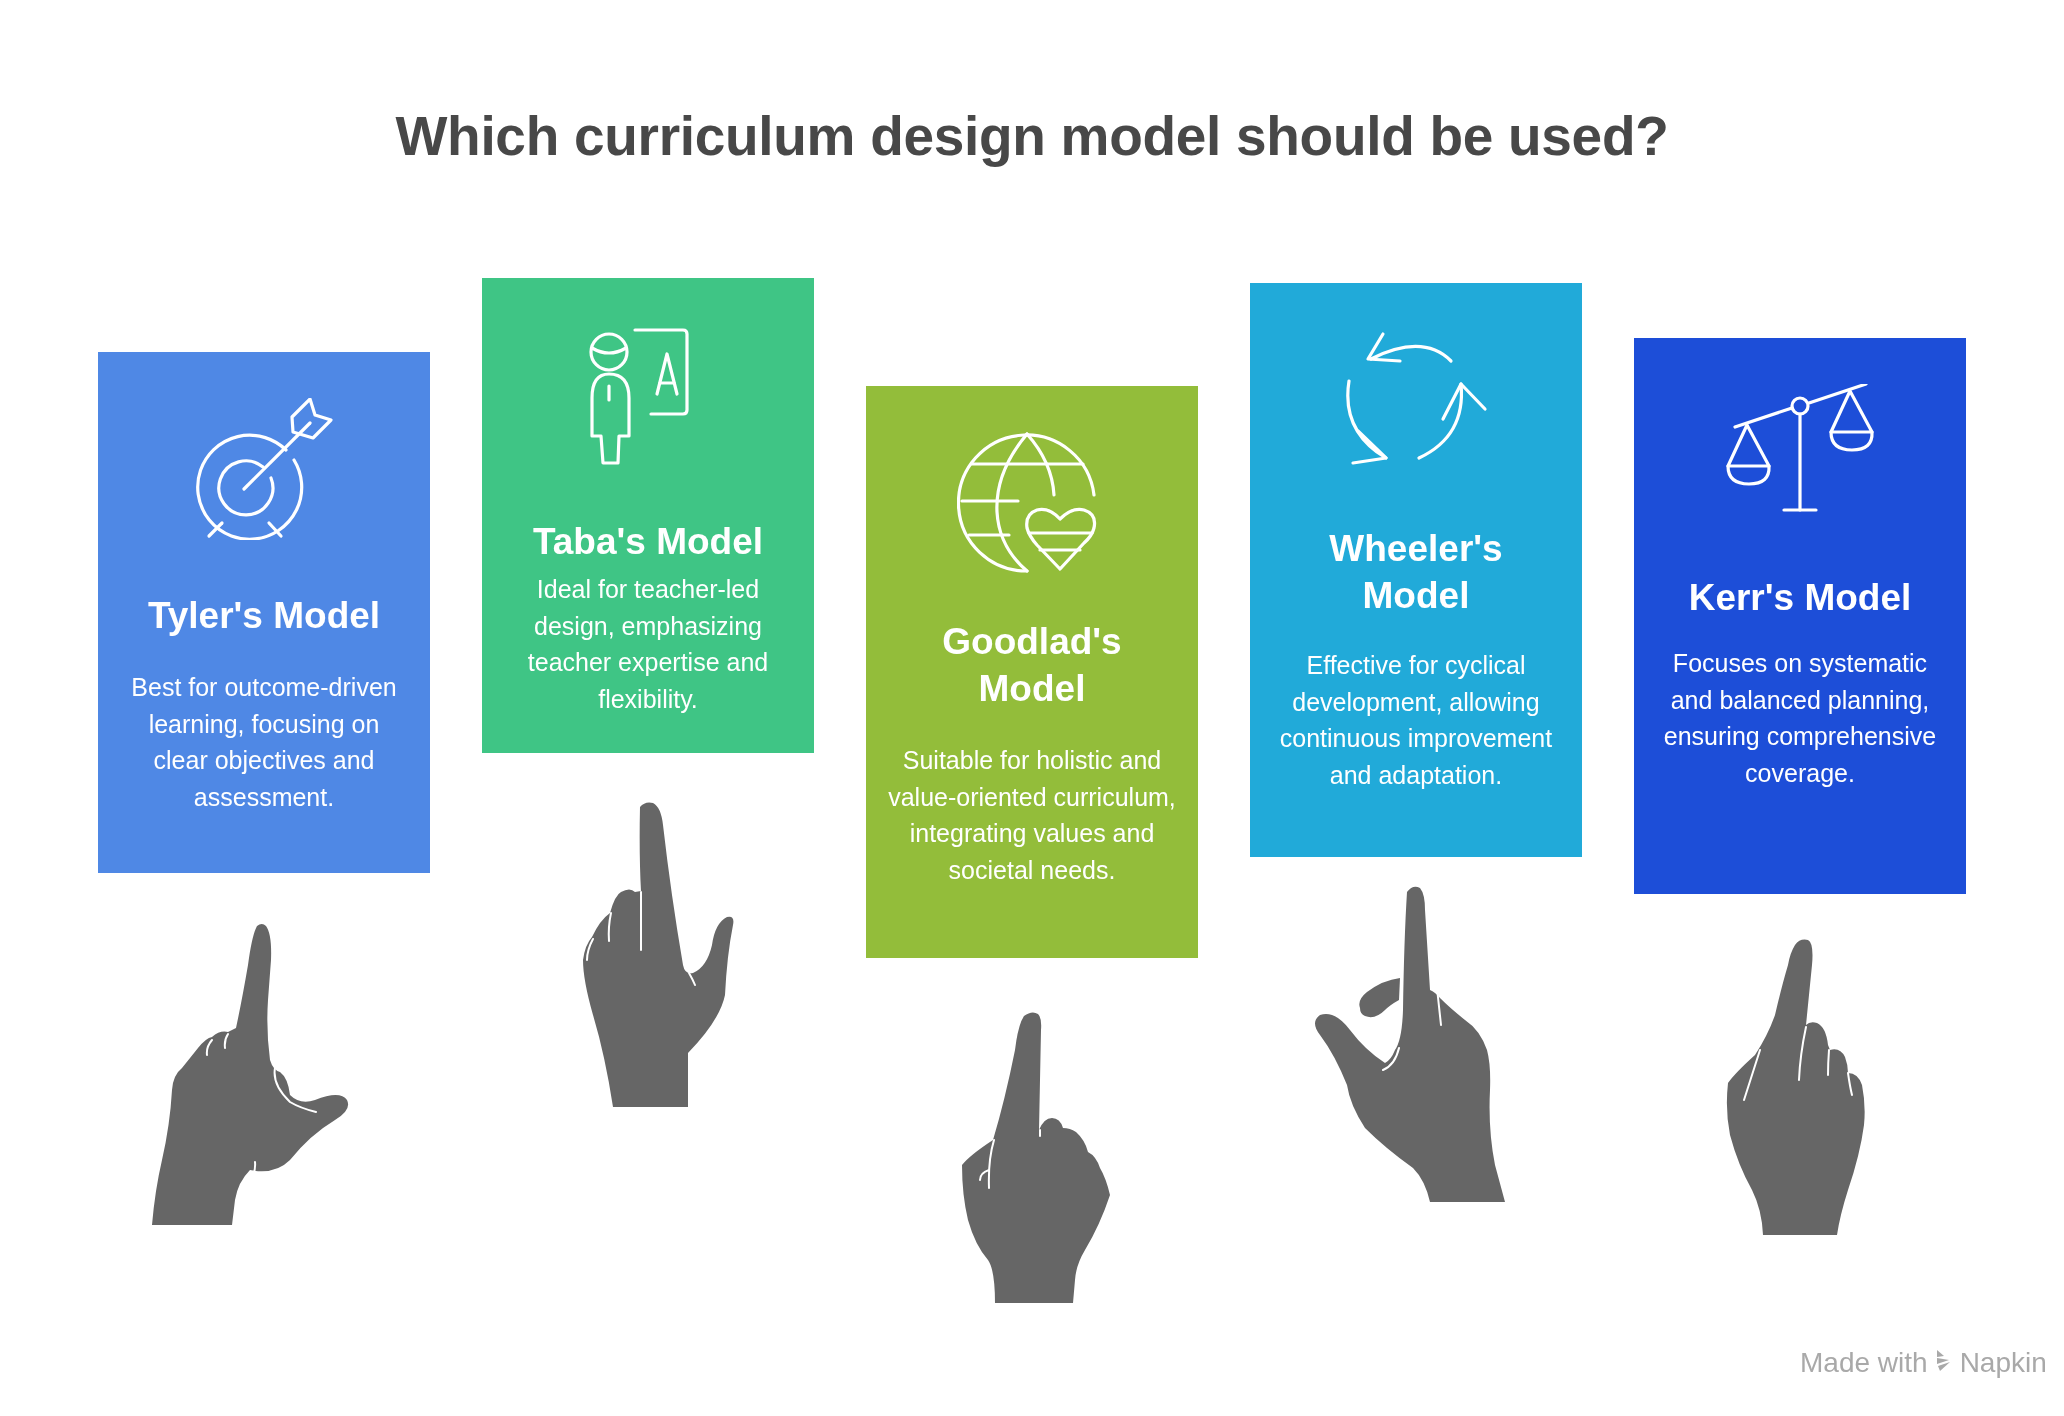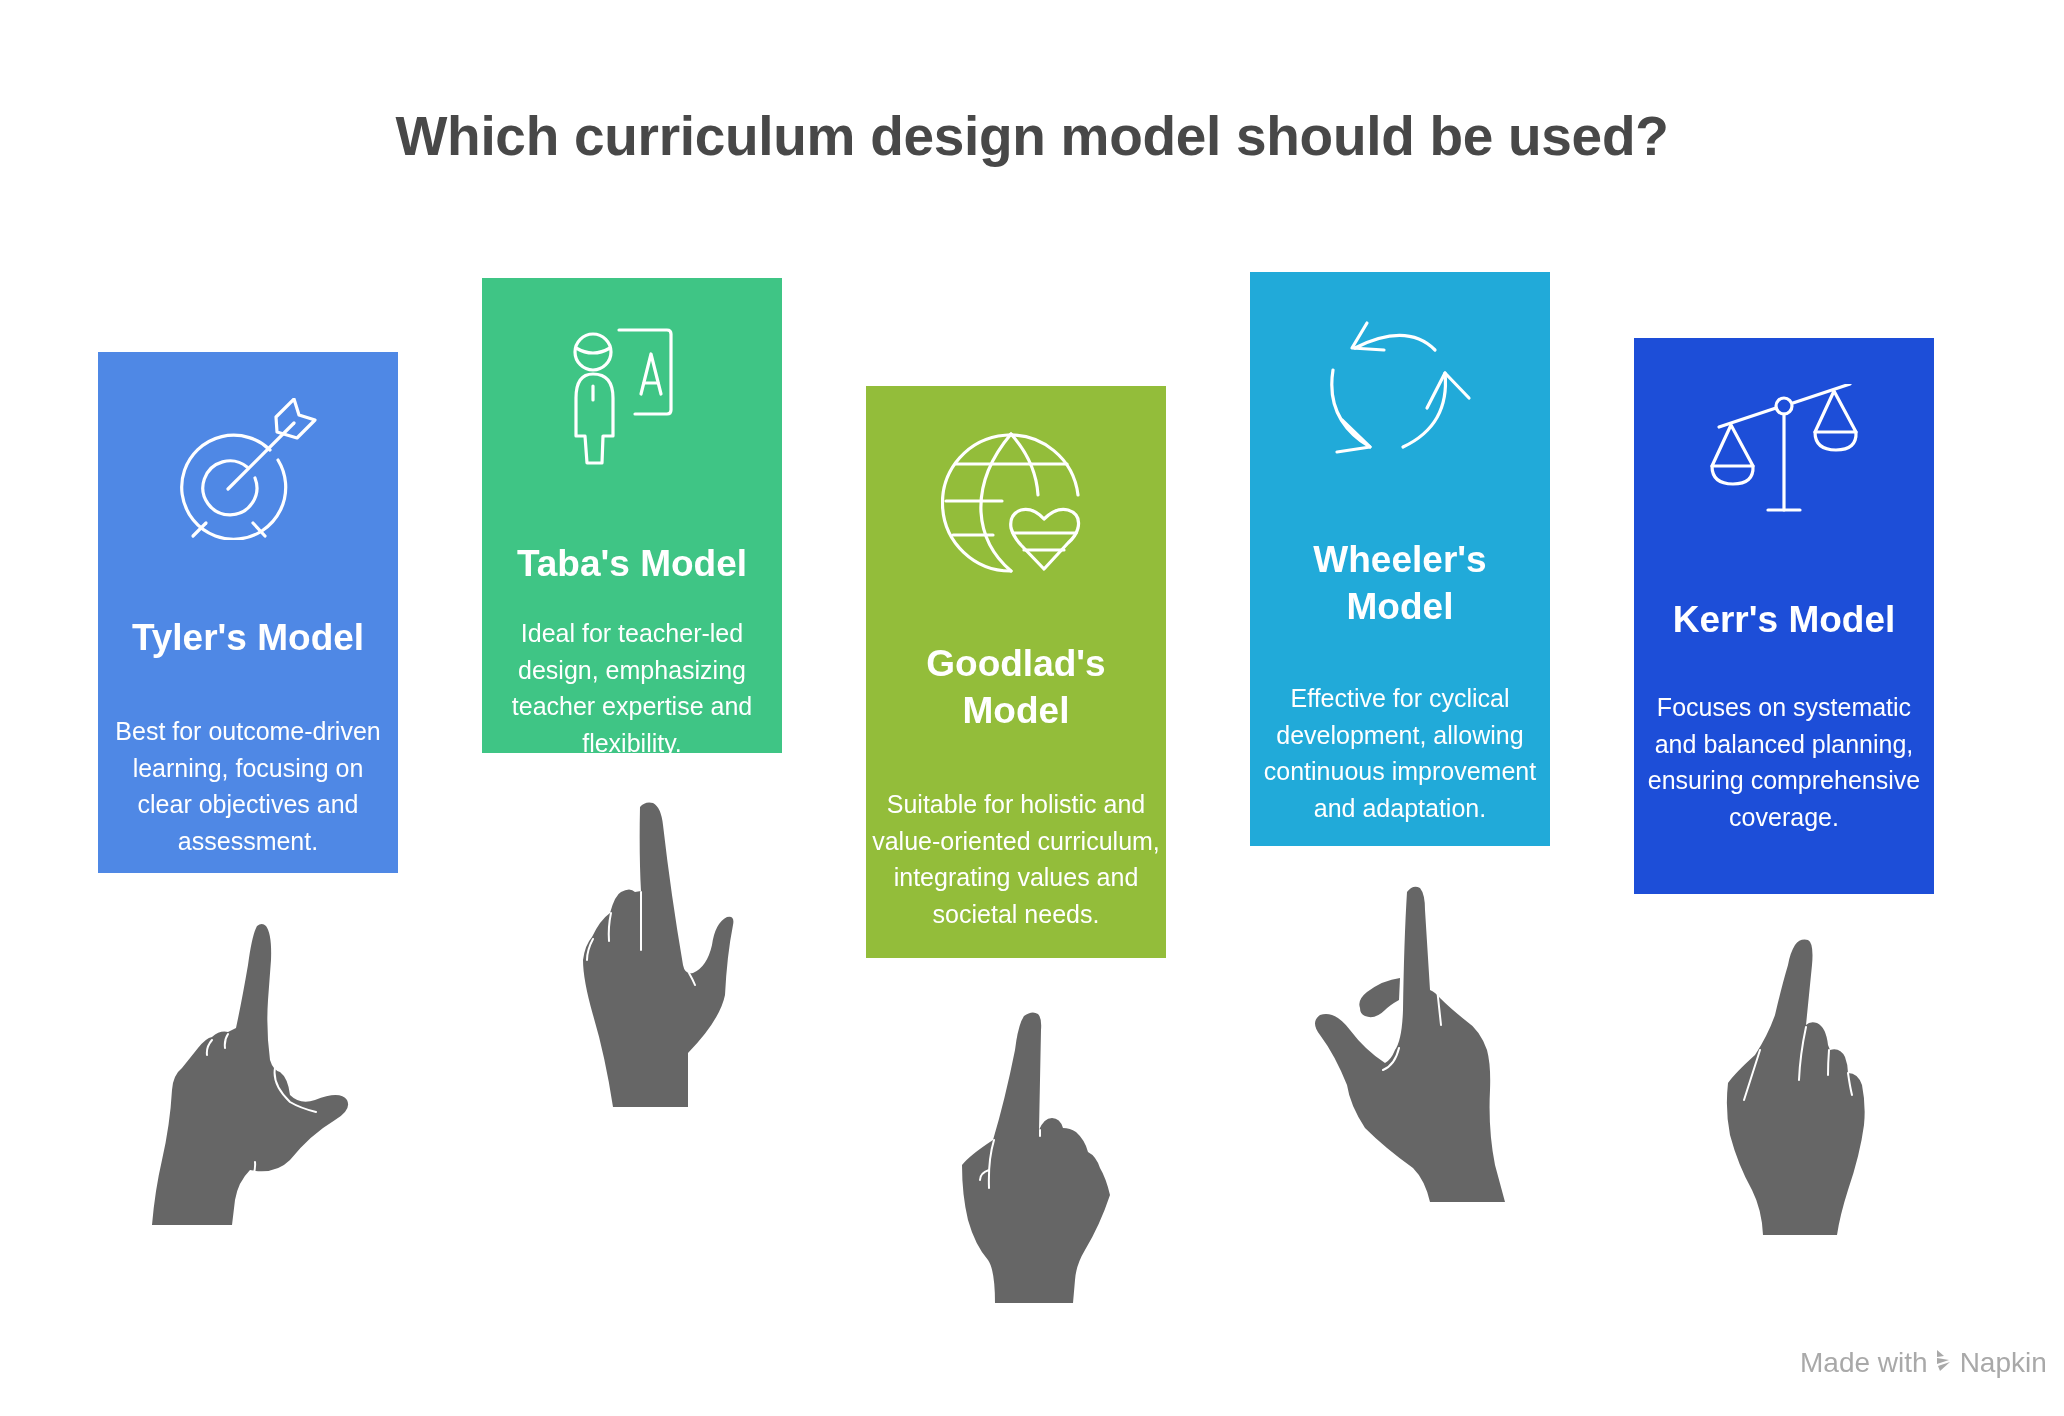--- a/index.html
+++ b/index.html
@@ -1,18 +1,18 @@
 <!DOCTYPE html>
 <html><head>
 <meta charset="utf-8">
 <style>
   html, body { margin:0; padding:0; background:#ffffff; }
   body { width:2064px; height:1416px; position:relative; overflow:hidden; font-family:"Liberation Sans", "DejaVu Sans", sans-serif; }
   .title { position:absolute; left:0; width:2064px; top:104px; text-align:center; font-size:55px; font-weight:700; color:#484848; letter-spacing:-0.3px; }
-  .card { position:absolute; width:300px; box-sizing:border-box; display:flex; flex-direction:column; align-items:center; color:#ffffff; padding-top:46px;gap:22px; }
+  .card { position:absolute; width:332px; box-sizing:border-box; display:flex; flex-direction:column; align-items:center; color:#ffffff; padding-top:46px; }
   .card .icon { width:150px; height:142px; display:flex; align-items:center; justify-content:center; }
   .card .icon svg { width:150px; height:142px; }
   .card .ctitle { margin-top:52px; font-size:37px; font-weight:700; line-height:47px; text-align:center; width:260px; }
   .card .cbody { margin-top:30px; font-size:25px; line-height:36.6px; text-align:center; width:290px; }
   .hand { position:absolute; }
   .hand svg { display:block; }
   .watermark { position:absolute; left:1800px; top:1347px; font-size:28px; color:#a9a9a9; display:flex; align-items:center; gap:6px; }
   .watermark svg { width:20px; height:24px; }
 </style>
 </head>
@@ -62,21 +62,21 @@
       <line x1="12" y1="103" x2="52" y2="103"></line>
       <path d="M103 87 Q115 75 127 78 Q140 82 137 96 Q135 104 127 111 L103 137 L80 113 Q72 104 70 96 Q68 82 80 78 Q92 75 103 87 Z"></path>
       <line x1="72" y1="101" x2="135" y2="101"></line>
       <line x1="83" y1="118" x2="123" y2="118"></line>
     </svg>
   </div>
   <div class="ctitle" style="margin-top:44px; width:200px;">Goodlad's Model</div>
   <div class="cbody" style="margin-top:30px;">Suitable for holistic and value-oriented curriculum, integrating values and societal needs.</div>
 </div>
 
-<div class="card" style="left:1250px; top:272px; height:574px; background:#21AAD9; padding-top:48px;">
+<div class="card" style="left:1250px; top:283px; height:574px; background:#21AAD9; padding-top:48px;">
   <div class="icon">
     <svg viewBox="0 0 150 142" fill="none" stroke="#fff" stroke-width="3.2" stroke-linecap="round" stroke-linejoin="round">
       <path d="M110 30 Q82 2 30 28"></path>
       <path d="M42 3 L27 28 L59 30"></path>
       <path d="M8 50 Q0 100 45 127"></path>
       <path d="M17 100 L45 127 L12 132"></path>
       <path d="M78 127 Q125 105 120 53"></path>
       <path d="M102 88 L120 53 L144 78"></path>
     </svg>
   </div>

